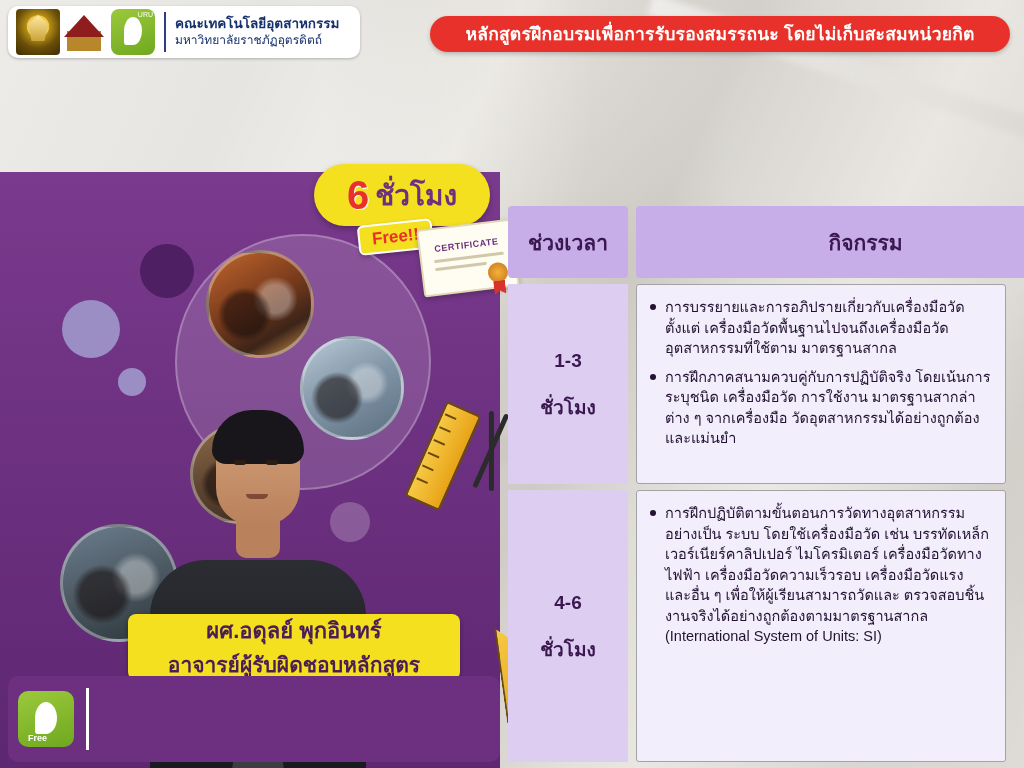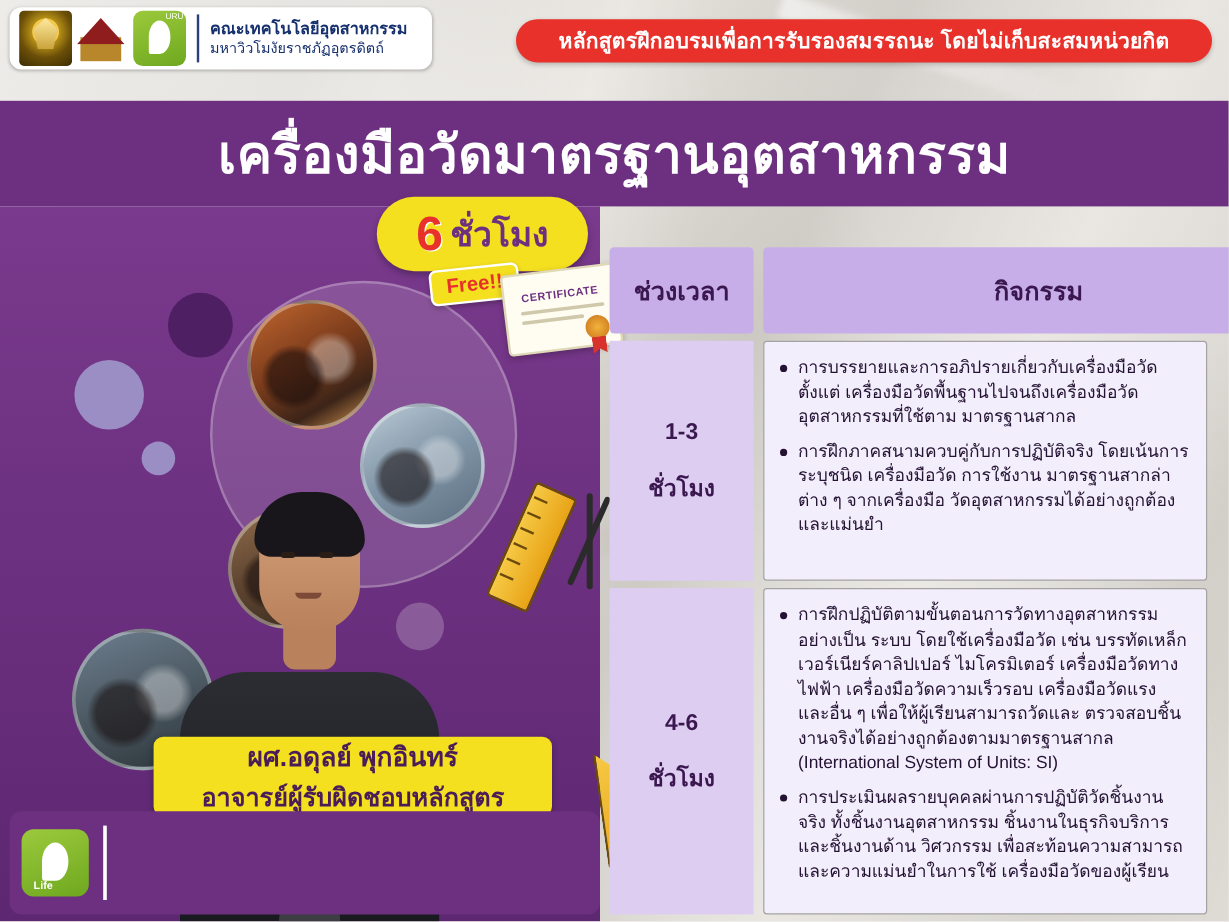--- a/index.html
+++ b/index.html
@@ -399,31 +399,28 @@
   <div class="top-left-card">
     <div class="crest"></div>
     <div class="temple"></div>
     <div class="uru-logo">
       <div class="leaf"></div>
       <div class="uru-txt">URU</div>
     </div>
     <div class="divider-v"></div>
     <div class="uni-text">
       <div class="l1">คณะเทคโนโลยีอุตสาหกรรม</div>
-      <div class="l2">มหาวิวโมงัยราชภัฏอุตรดิตถ์</div>
+      <div class="l2">มหาวิทยาลัยราชภัฏอุตรดิตถ์</div>
     </div>
   </div>
 
   <div class="top-banner">
     <span>หลักสูตรฝึกอบรมเพื่อการรับรองสมรรถนะ โดยไม่เก็บสะสมหน่วยกิต</span>
   </div>
 
-  <div class="title-band">
-    <h1>เครื่องมือวัดมาตรฐานอุตสาหกรรม</h1>
-  </div>
 
   <div class="left-panel">
     <div class="circle-ring"></div>
     <div class="dot dot-a"></div>
     <div class="dot dot-b"></div>
     <div class="dot dot-c"></div>
     <div class="dot dot-d"></div>
 
     <div class="photo p1">
         <div class="figs"></div>
@@ -495,27 +492,26 @@
     </ul>
   </div>
 
   <div class="tbl time-cell tc2">
     <div>4-6</div>
     <div>ชั่วโมง</div>
   </div>
   <div class="tbl act-cell ac2">
     <ul>
       <li>การฝึกปฏิบัติตามขั้นตอนการวัดทางอุตสาหกรรมอย่างเป็น ระบบ โดยใช้เครื่องมือวัด เช่น บรรทัดเหล็ก เวอร์เนียร์คาลิปเปอร์ ไมโครมิเตอร์ เครื่องมือวัดทางไฟฟ้า เครื่องมือวัดความเร็วรอบ เครื่องมือวัดแรง และอื่น ๆ เพื่อให้ผู้เรียนสามารถวัดและ ตรวจสอบชิ้นงานจริงได้อย่างถูกต้องตามมาตรฐานสากล (International System of Units: SI)</li>
-      <li>การประเมินผลรายบุคคลผ่านการปฏิบัติวัดชิ้นงานจริง ทั้งชิ้นงานอุตสาหกรรม ชิ้นงานในธุรกิจบริการ และชิ้นงานด้าน วิศวกรรม เพื่อสะท้อนความสามารถและความแม่นยำในการใช้ เครื่องมือวัดของผู้เรียน</li>
     </ul>
   </div>
 
   <div class="contact">
     <div class="clogo">
       <div class="leaf"></div>
-      <div class="lifetxt">Life</div>
+      <div class="lifetxt">Free</div>
     </div>
     <div class="bar"></div>
     <div class="ctext">
     </div>
   </div>
 
 </div>
 
 </body></html>

